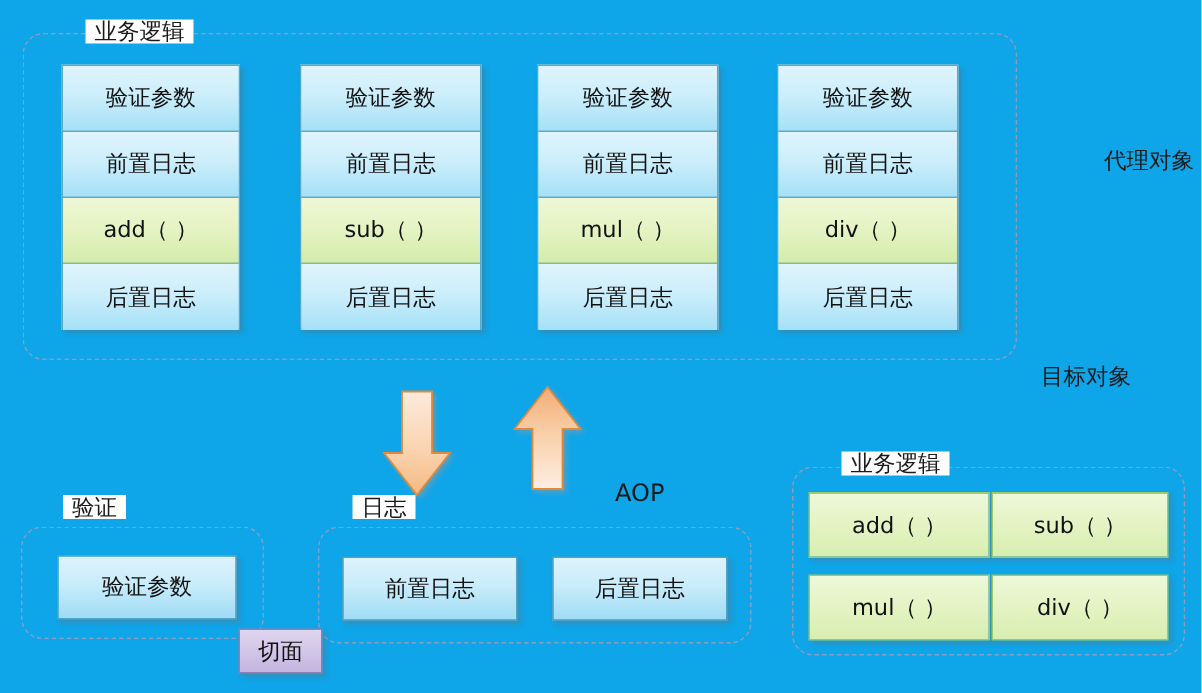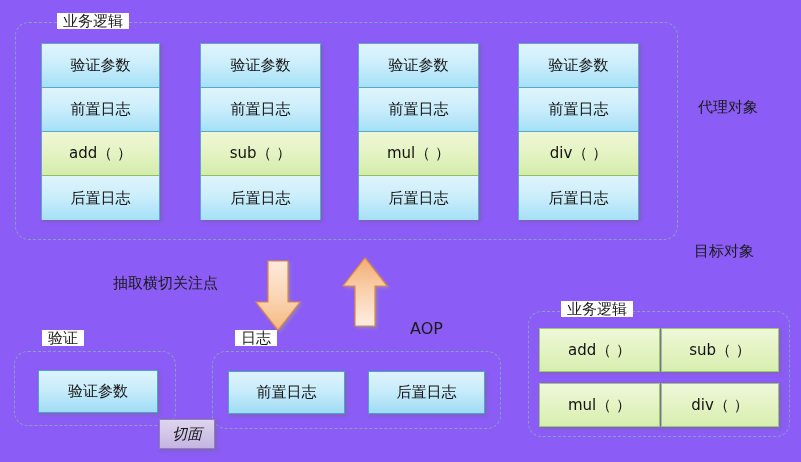--- a/index.html
+++ b/index.html
@@ -8,21 +8,21 @@
     padding: 0;
     background: #ffffff;
   }
   body {
     font-family: "DejaVu Sans", "Liberation Sans", sans-serif;
   }
   #canvas {
     position: relative;
     width: 801px;
     height: 462px;
-    background: #8b5cf6;
+    background: #0ea5e9;
     overflow: hidden;
   }
 
   
   .group-box {
     position: absolute;
     border: 1px dashed #8a9ec4;
     border-radius: 14px;
     box-sizing: border-box;
     background: transparent;
@@ -104,21 +104,21 @@
     position: absolute;
   }
 </style>
 </head>
 <body>
 
 <div id="canvas">
 
   <div class="group-box" style="left:15px; top:22px; width:663px; height:218px;"></div>
   <div class="group-label" style="left:57px; top:13px;">业务逻辑</div>
-  <div class="free-label" style="left:698px; top:98px;text-align:center;">代理对象</div>
+  <div class="free-label" style="left:736px; top:98px;text-align:center;">代理对象</div>
 
   <div class="stack" style="left:41px; top:43px; width:119px; height:177px;">
     <div class="cell blue">验证参数</div>
     <div class="cell blue">前置日志</div>
     <div class="cell green">add（ ）</div>
     <div class="cell blue">后置日志</div>
   </div>
 
   <div class="stack" style="left:200px; top:43px; width:121px; height:177px;">
     <div class="cell blue">验证参数</div>
@@ -134,21 +134,20 @@
     <div class="cell blue">后置日志</div>
   </div>
 
   <div class="stack" style="left:518px; top:43px; width:121px; height:177px;">
     <div class="cell blue">验证参数</div>
     <div class="cell blue">前置日志</div>
     <div class="cell green">div（ ）</div>
     <div class="cell blue">后置日志</div>
   </div>
 
-  <div class="free-label" style="left:113px; top:274px;">抽取横切关注点</div>
 
   <div class="free-label" style="left:410px; top:276px; font-size:16px;margin-top:44px;">AOP</div>
 
   <svg class="arrow" style="left:255px; top:258px;" width="50" height="78" viewBox="0 0 50 78">
     <defs>
       <linearGradient id="dnGrad" x1="0" y1="0" x2="0" y2="1">
         <stop offset="0%" stop-color="#fdeadb"></stop>
         <stop offset="55%" stop-color="#fad4b2"></stop>
         <stop offset="100%" stop-color="#f5b97f"></stop>
       </linearGradient>
@@ -175,21 +174,21 @@
 
   <div class="group-box" style="left:14px; top:351px; width:162px; height:75px;"></div>
   <div class="group-label" style="left:42px; top:330px;">验证</div>
   <div class="box blue" style="left:38px; top:370px; width:120px; height:43px;">验证参数</div>
 
   <div class="group-box" style="left:212px; top:351px; width:289px; height:78px;"></div>
   <div class="group-label" style="left:235px; top:330px;">日志</div>
   <div class="box blue" style="left:228px; top:371px; width:117px; height:43px;">前置日志</div>
   <div class="box blue" style="left:368px; top:371px; width:117px; height:43px;">后置日志</div>
 
-  <div class="box purple" style="left:159px; top:419px; width:56px; height:30px;font-style:italic;">切面</div>
+  <div class="box purple" style="left:159px; top:419px; width:56px; height:30px;">切面</div>
 
   <div class="free-label" style="left:694px; top:242px;">目标对象</div>
 
   <div class="group-box" style="left:528px; top:311px; width:262px; height:126px;"></div>
   <div class="group-label" style="left:561px; top:301px;">业务逻辑</div>
 
   <div class="box green" style="left:539px; top:328px; width:121px; height:44px;">add（ ）</div>
   <div class="box green" style="left:661px; top:328px; width:118px; height:44px;">sub（ ）</div>
   <div class="box green" style="left:539px; top:383px; width:121px; height:44px;">mul（ ）</div>
   <div class="box green" style="left:661px; top:383px; width:118px; height:44px;">div（ ）</div>

